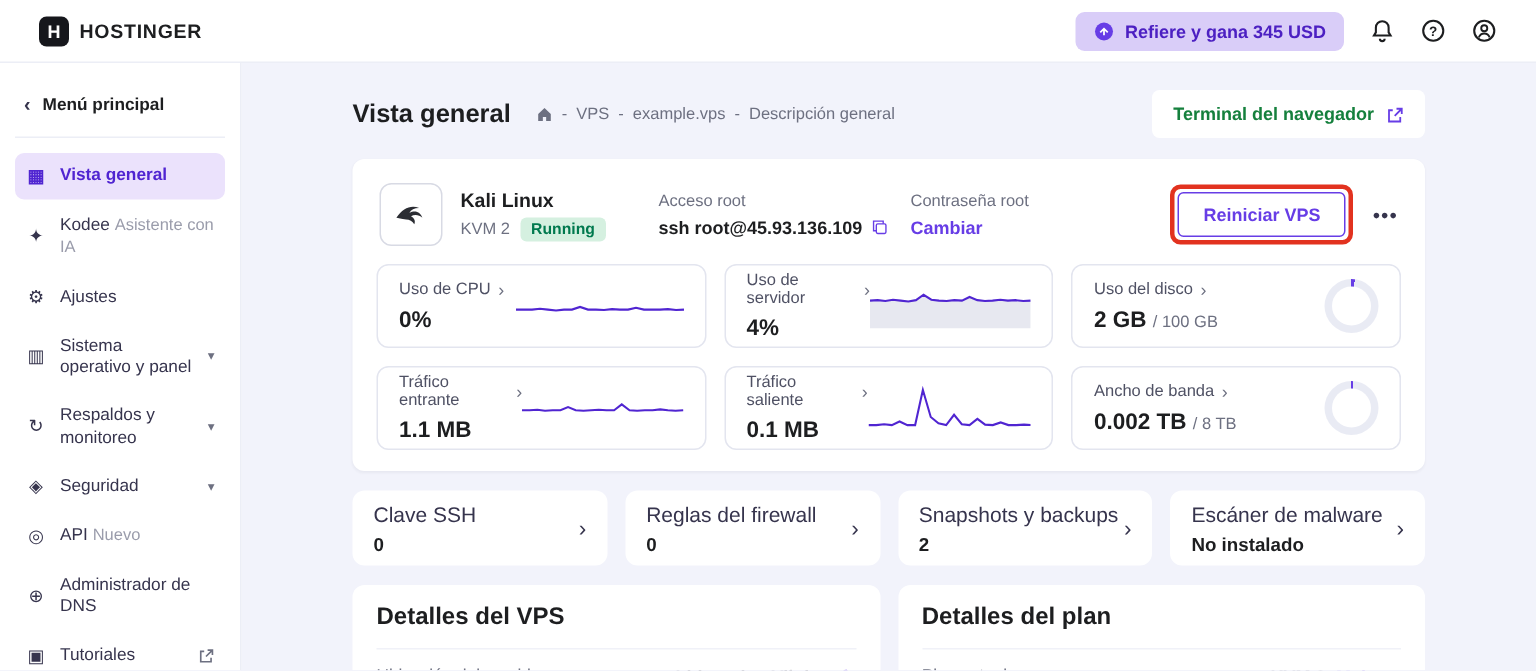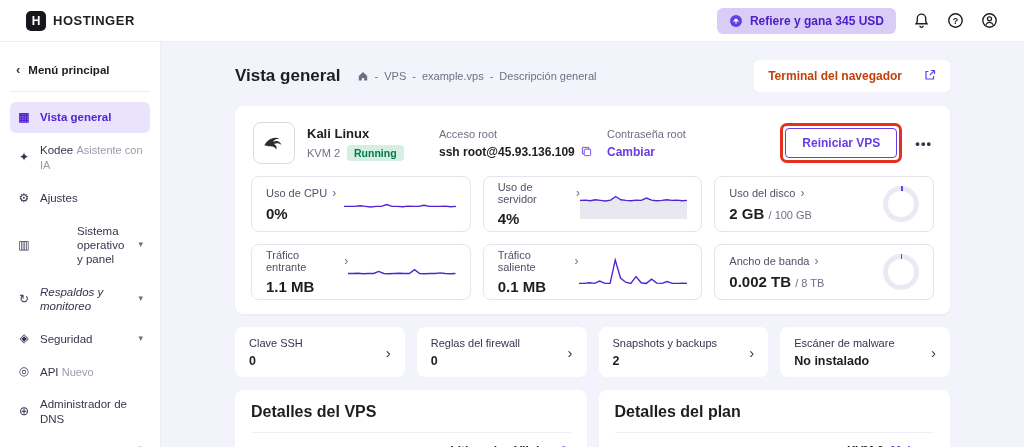--- a/index.html
+++ b/index.html
@@ -27,21 +27,21 @@
   .side-item.active .s-ico { color:#5025d1; }
   .s-suffix { color:#9a9cab; font-size:11px; }
   .s-chev { margin-left:auto; color:#6d7081; font-size:9px; }
   .s-ext { margin-left:auto; color:#6d7081; display:flex; }
 
   
   .main { flex:1; padding:18px 74px 0; overflow:hidden; }
   .page-head { display:flex; align-items:center; margin-bottom:14px; }
   .page-title { font-size:17px; font-weight:800; }
   .breadcrumb { display:flex; align-items:center; gap:6px; color:#6d7081; font-size:11px; margin-left:16px; }
-  .terminal-btn { margin-left:auto; display:flex; align-items:flex-start; gap:22px; background:#fff; color:#c2410c; font-weight:700; font-size:12px; border:none; border-radius:5px; padding:9px 14px; cursor:pointer; font-family:inherit; }
+  .terminal-btn { margin-left:auto; display:flex; align-items:flex-end; gap:8px; background:#fff; color:#15803d; font-weight:700; font-size:12px; border:none; border-radius:5px; padding:9px 14px; cursor:pointer; font-family:inherit; }
 
   .main-card { background:#fff; border-radius:8px; padding:12px 16px 14px; box-shadow:0 1px 2px rgba(30,30,60,.05); }
   .server-row { display:flex; align-items:center; padding:4px 2px 12px; }
   .os-icon { width:42px; height:42px; border:1px solid #d8dae4; border-radius:8px; display:flex; align-items:center; justify-content:center; background:#fff; flex-shrink:0; }
   .os-info { margin-left:12px; width:132px; }
   .os-name { font-weight:700; font-size:13px; margin-bottom:4px; }
   .os-meta { display:flex; align-items:center; gap:7px; color:#6d7081; font-size:11px; }
   .badge-running { background:#d5f0e0; color:#00794e; font-size:10.5px; font-weight:600; padding:2px 7px; border-radius:4px; }
   .info-block { width:168px; }
   .info-label { color:#6d7081; font-size:11px; margin-bottom:5px; }
@@ -56,21 +56,21 @@
   .metric-label { color:#4f5164; font-size:11px; display:flex; align-items:center; gap:5px; margin-bottom:5px; }
   .metric-label .chev { color:#6d7081; font-size:12px; }
   .metric-value { font-weight:800; font-size:15px; }
   .metric-value .suffix { color:#6d7081; font-weight:400; font-size:11px;text-align:center; }
   .spark { width:112px; height:30px; }
   .donut { width:36px; height:36px; border-radius:50%; position:relative; flex-shrink:0; }
   .donut::after { content:""; position:absolute; inset:5px; background:#fff; border-radius:50%; }
 
   .quick-grid { display:grid; grid-template-columns:repeat(4,1fr); gap:12px; margin-top:13px; }
   .quick-card { background:#fff; border-radius:8px; padding:9px 14px; display:flex; align-items:center; justify-content:space-between; cursor:pointer; height:50px; }
-  .quick-title { font-size:11px; color:#36344d; margin-bottom:5px; }
+  .quick-title { font-size:14px; color:#36344d; margin-bottom:5px; }
   .quick-value { font-weight:800; font-size:12.5px; }
   .quick-chev { color:#36344d; font-size:15px; }
 
   .details-grid { display:grid; grid-template-columns:1fr 1fr; gap:12px; margin-top:13px; }
   .details-card { background:#fff; border-radius:8px; padding:13px 16px; height:110px; }
   .details-title { font-weight:800; font-size:16px; padding-bottom:11px; border-bottom:1px solid #f0f1f8; margin-bottom:11px; }
   .details-row { display:flex; align-items:center; justify-content:space-between; font-size:11.5px; }
   .details-row .lbl { color:#6d7081; }
   .details-val { display:flex; align-items:center; gap:7px; font-weight:600; font-size:12px; }
   .pencil { color:#673de6; font-size:12px; cursor:pointer; }
@@ -133,27 +133,27 @@
         <span class="s-label"><span>Kodee</span> <span class="s-suffix">Asistente con IA</span></span>
       </div>
 
       <div class="side-item">
         <span class="s-ico">⚙</span>
         <span class="s-label">Ajustes</span>
       </div>
 
       <div class="side-item">
         <span class="s-ico">▥</span>
-        <span class="s-label" style="width:92px;margin-left:37px;">Sistema operativo y panel</span>
+        <span class="s-label" style="width:92px;">Sistema operativo y panel</span>
         <span class="s-chev">▾</span>
       </div>
 
       <div class="side-item">
         <span class="s-ico">↻</span>
-        <span class="s-label" style="width:92px;font-style:italic;">Respaldos y monitoreo</span>
+        <span class="s-label" style="width:92px;">Respaldos y monitoreo</span>
         <span class="s-chev">▾</span>
       </div>
 
       <div class="side-item">
         <span class="s-ico">◈</span>
         <span class="s-label">Seguridad</span>
         <span class="s-chev">▾</span>
       </div>
 
       <div class="side-item">

